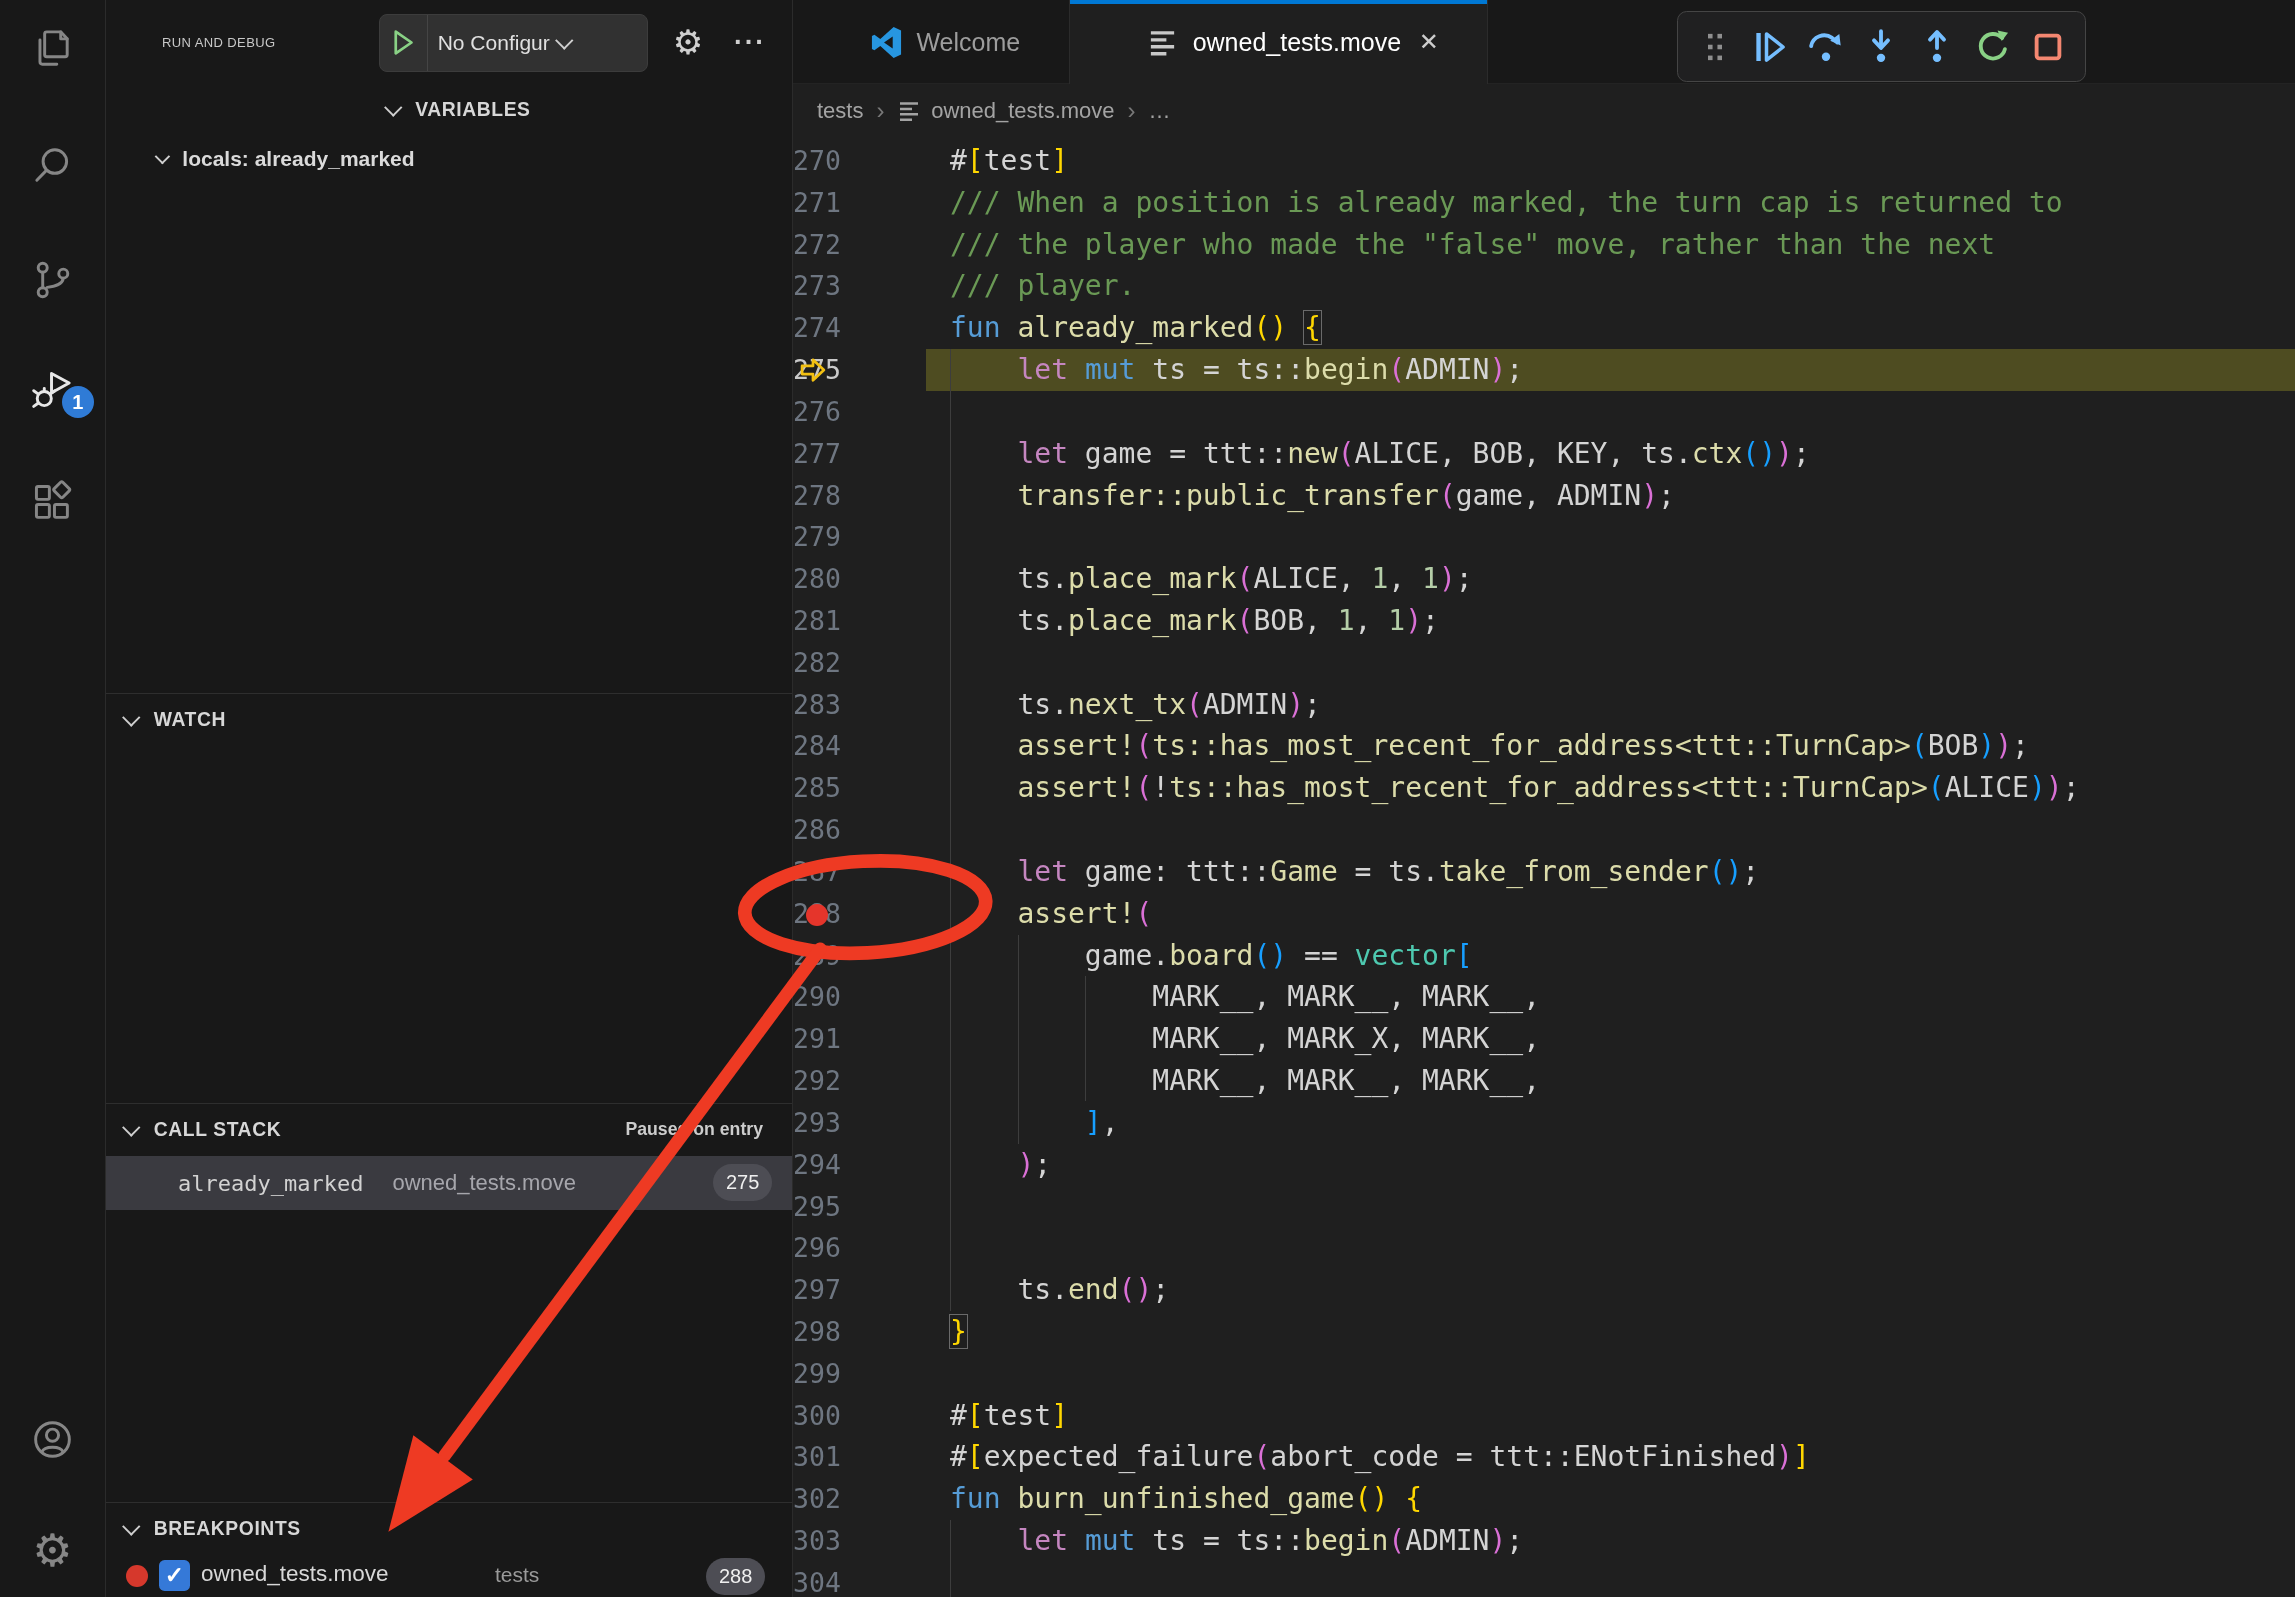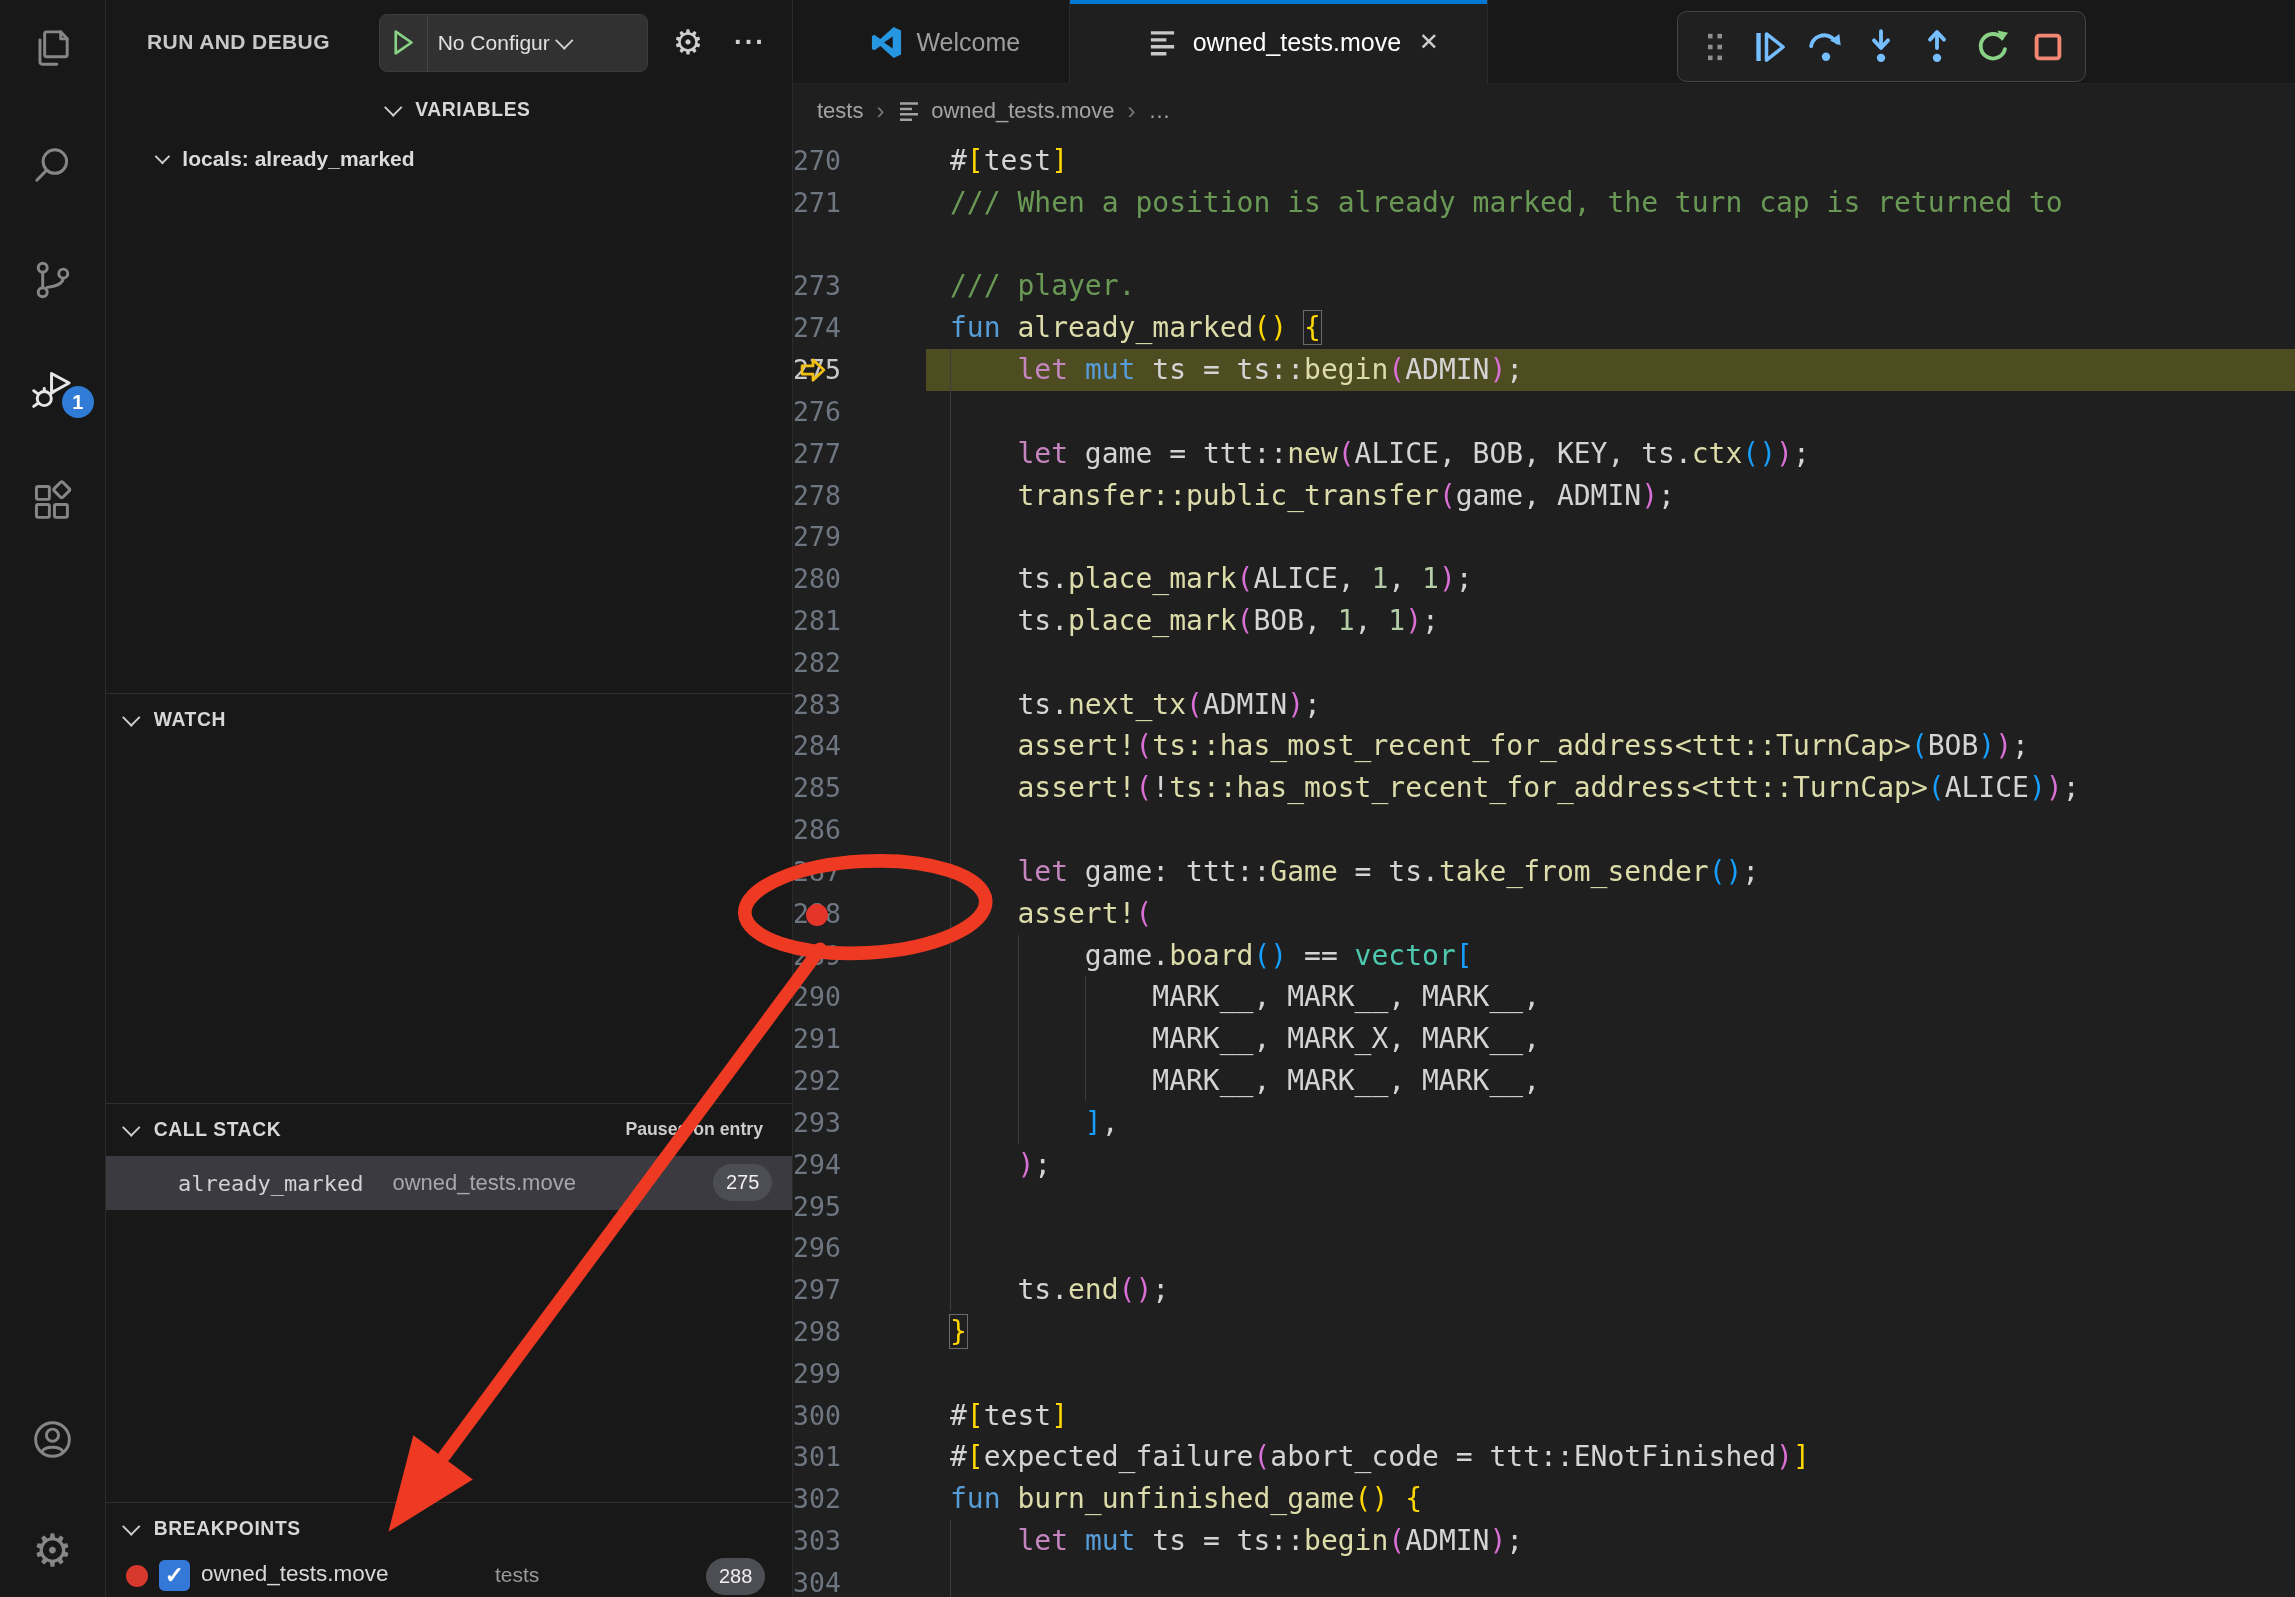--- a/index.html
+++ b/index.html
@@ -11,22 +11,22 @@
   .ab-item{position:absolute;left:0;width:105px;height:80px;display:flex;align-items:center;justify-content:center;cursor:pointer;}
   .ab-item svg{width:47px;height:47px;stroke:#868686;fill:none;stroke-width:1.5;stroke-linecap:round;stroke-linejoin:round;}
   .ab-item.active svg{stroke:#e7e7e7;}
   .ab-badge{position:absolute;right:11.3px;bottom:13px;width:32px;height:32px;border-radius:50%;background:#2f7bd6;
     color:#fff;font-size:20px;font-weight:bold;display:flex;align-items:center;justify-content:center;}
   .ab-glyph{font-size:45px;color:#868686;line-height:1;}
 
   
   .sidebar{position:absolute;left:106px;top:0;width:686px;height:1597px;background:#181818;border-right:0.8px solid #2b2b2b;}
   .sb-header{position:absolute;left:0;top:0;width:100%;height:84px;}
-  .sb-title{position:absolute;left:41px;top:0;height:84px;display:flex;align-items:center;
-    font-size:21px;font-weight:bold;color:#c8c8c8;letter-spacing:0.4px;}
+  .sb-title{position:absolute;left:56px;top:0;height:84px;display:flex;align-items:center;
+    font-size:13px;font-weight:normal;color:#c8c8c8;letter-spacing:0.4px;}
   .cfg-btn{position:absolute;left:273px;top:13.7px;width:267px;height:56px;background:#313131;border:0.8px solid #3c3c3c;
     border-radius:8px;display:flex;align-items:center;cursor:pointer;overflow:hidden;}
   .cfg-play{width:47px;height:100%;display:flex;align-items:center;justify-content:center;border-right:0.8px solid #454545;}
   .cfg-play svg{width:24px;height:27px;}
   .cfg-label{margin-left:9.7px;font-size:21px;color:#e0e0e0;white-space:nowrap;max-width:171px;overflow:hidden;}
   .chev{display:inline-block;width:10.5px;height:10.5px;border-right:2.4px solid #cfcfcf;border-bottom:2.4px solid #cfcfcf;transform:rotate(45deg);}
   .cfg-chev{margin-left:8px;margin-top:-4.8px;flex:0 0 auto;}
   .sb-gear{position:absolute;left:558px;top:0;height:84px;width:48px;display:flex;align-items:center;justify-content:center;
     font-size:34px;color:#cfcfcf;cursor:pointer;}
   .sb-more{position:absolute;left:616px;top:0;height:84px;width:56px;display:flex;align-items:center;justify-content:center;
@@ -218,20 +218,24 @@
   <div class="editor">
     <div class="code" id="code-lines">
         <div class="code-line" style="top: 140px;">
           <span class="ln">270</span>
           <span class="lc"><span class="tk-w">#</span><span class="tk-b1">[</span><span class="tk-w">test</span><span class="tk-b1">]</span></span>
         </div>
         <div class="code-line" style="top: 182px;">
           <span class="ln">271</span>
           <span class="lc"><span class="tk-cm">/// When a position is already marked, the turn cap is returned to</span></span>
         </div>
+        <div class="code-line" style="top: 224px;">
+          <span class="ln">272</span>
+          <span class="lc"><span class="tk-cm">/// the player who made the "false" move, rather than the next</span></span>
+        </div>
         <div class="code-line" style="top: 265px;">
           <span class="ln">273</span>
           <span class="lc"><span class="tk-cm">/// player.</span></span>
         </div>
         <div class="code-line" style="top: 307px;">
           <span class="ln">274</span>
           <span class="lc"><span class="tk-kw">fun</span><span class="tk-w"> </span><span class="tk-fn">already_marked</span><span class="tk-b1">()</span><span class="tk-w"> </span><span class="tk-b1m">{</span></span>
         </div>
         <div class="code-line current" style="top: 349px;">
           <span class="ln ln-cur">275</span>

